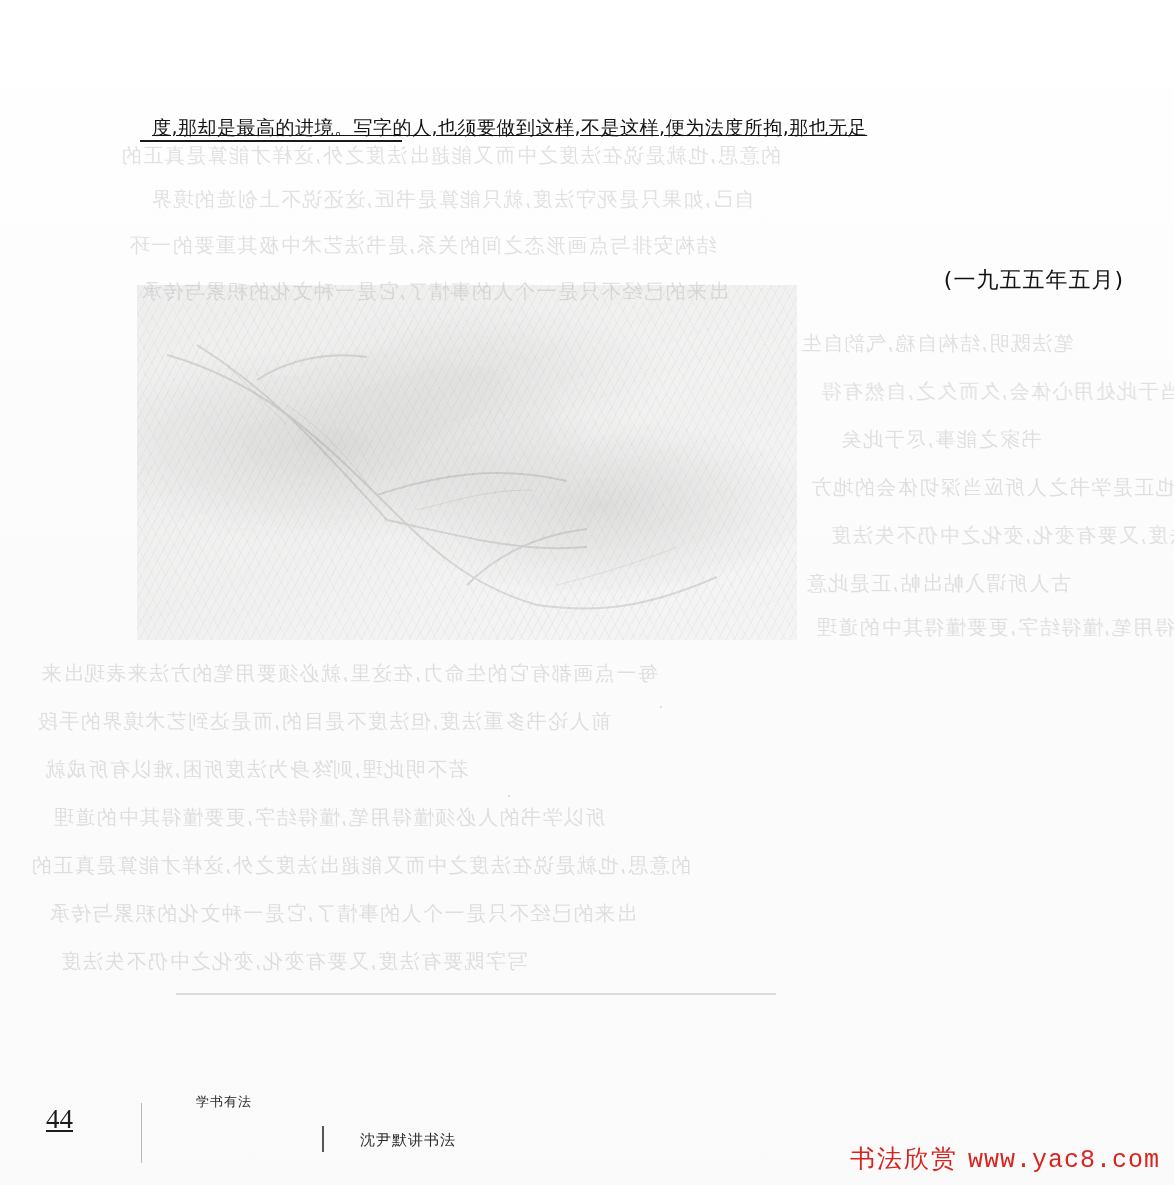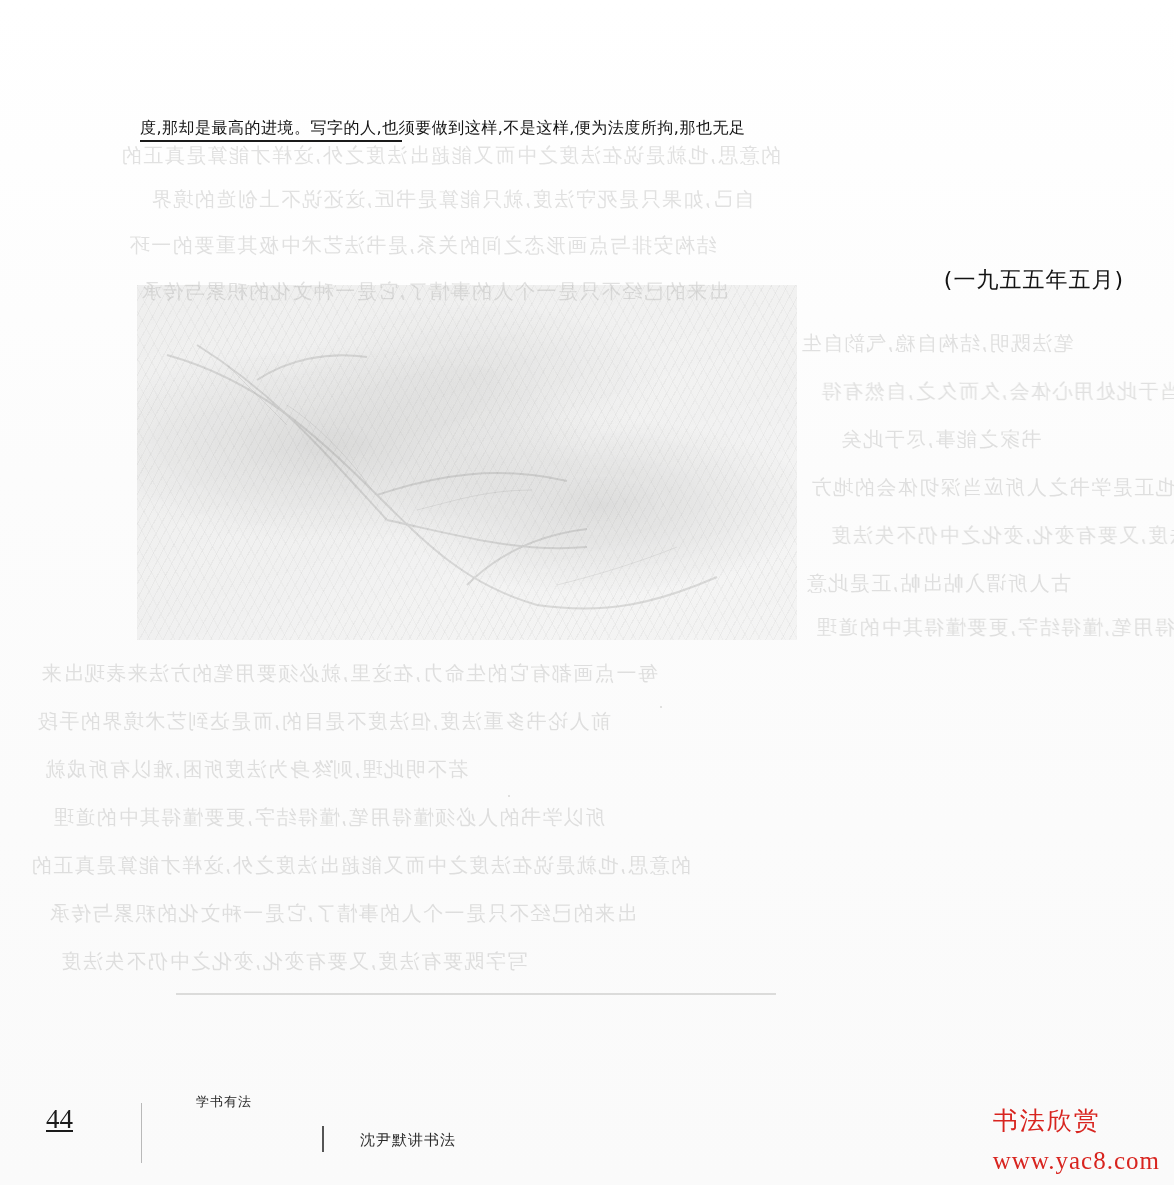--- a/index.html
+++ b/index.html
@@ -92,28 +92,29 @@
     top: 993px;
     width: 600px;
     height: 2px;
     background: rgba(140,140,138,0.28);
     pointer-events: none;
   }
 
   
   .body-text {
     position: absolute;
-    left: 140px;
+    left: 152px;
     top: 104px;
     width: 980px;
-    font-size: 16px;
+    font-size: 19px;
     line-height: 47px;
     color: #131313;
     letter-spacing: 0.5px;
     font-family: "DejaVu Sans", "Liberation Sans", sans-serif;
+    text-decoration: underline;
   }
   .body-text p { margin: 0; text-align: justify; }
   .body-text .line2 { display: block; }
 
   
   .underline-mark {
     position: absolute;
     left: 140px;
     top: 140px;
     width: 262px;
@@ -167,31 +168,30 @@
 
   
   .watermark {
     position: absolute;
     right: 14px;
     bottom: 10px;
     display: flex;
     align-items: baseline;
     gap: 10px;
     color: #d8241f;
-    flex-direction: column;
   }
   .watermark .wm-cn {
     font-size: 25px;
     letter-spacing: 2px;
     font-family: "DejaVu Sans", "Liberation Sans", sans-serif;
   }
   .watermark .wm-url {
     font-size: 25px;
     letter-spacing: 1px;
-    font-family: Liberation Serif, serif;
+    font-family: Liberation Mono, monospace;
   }
 
   
   .speckle {
     position: absolute;
     background: rgba(90,90,88,0.22);
     border-radius: 50%;
     pointer-events: none;
   }
 </style>

